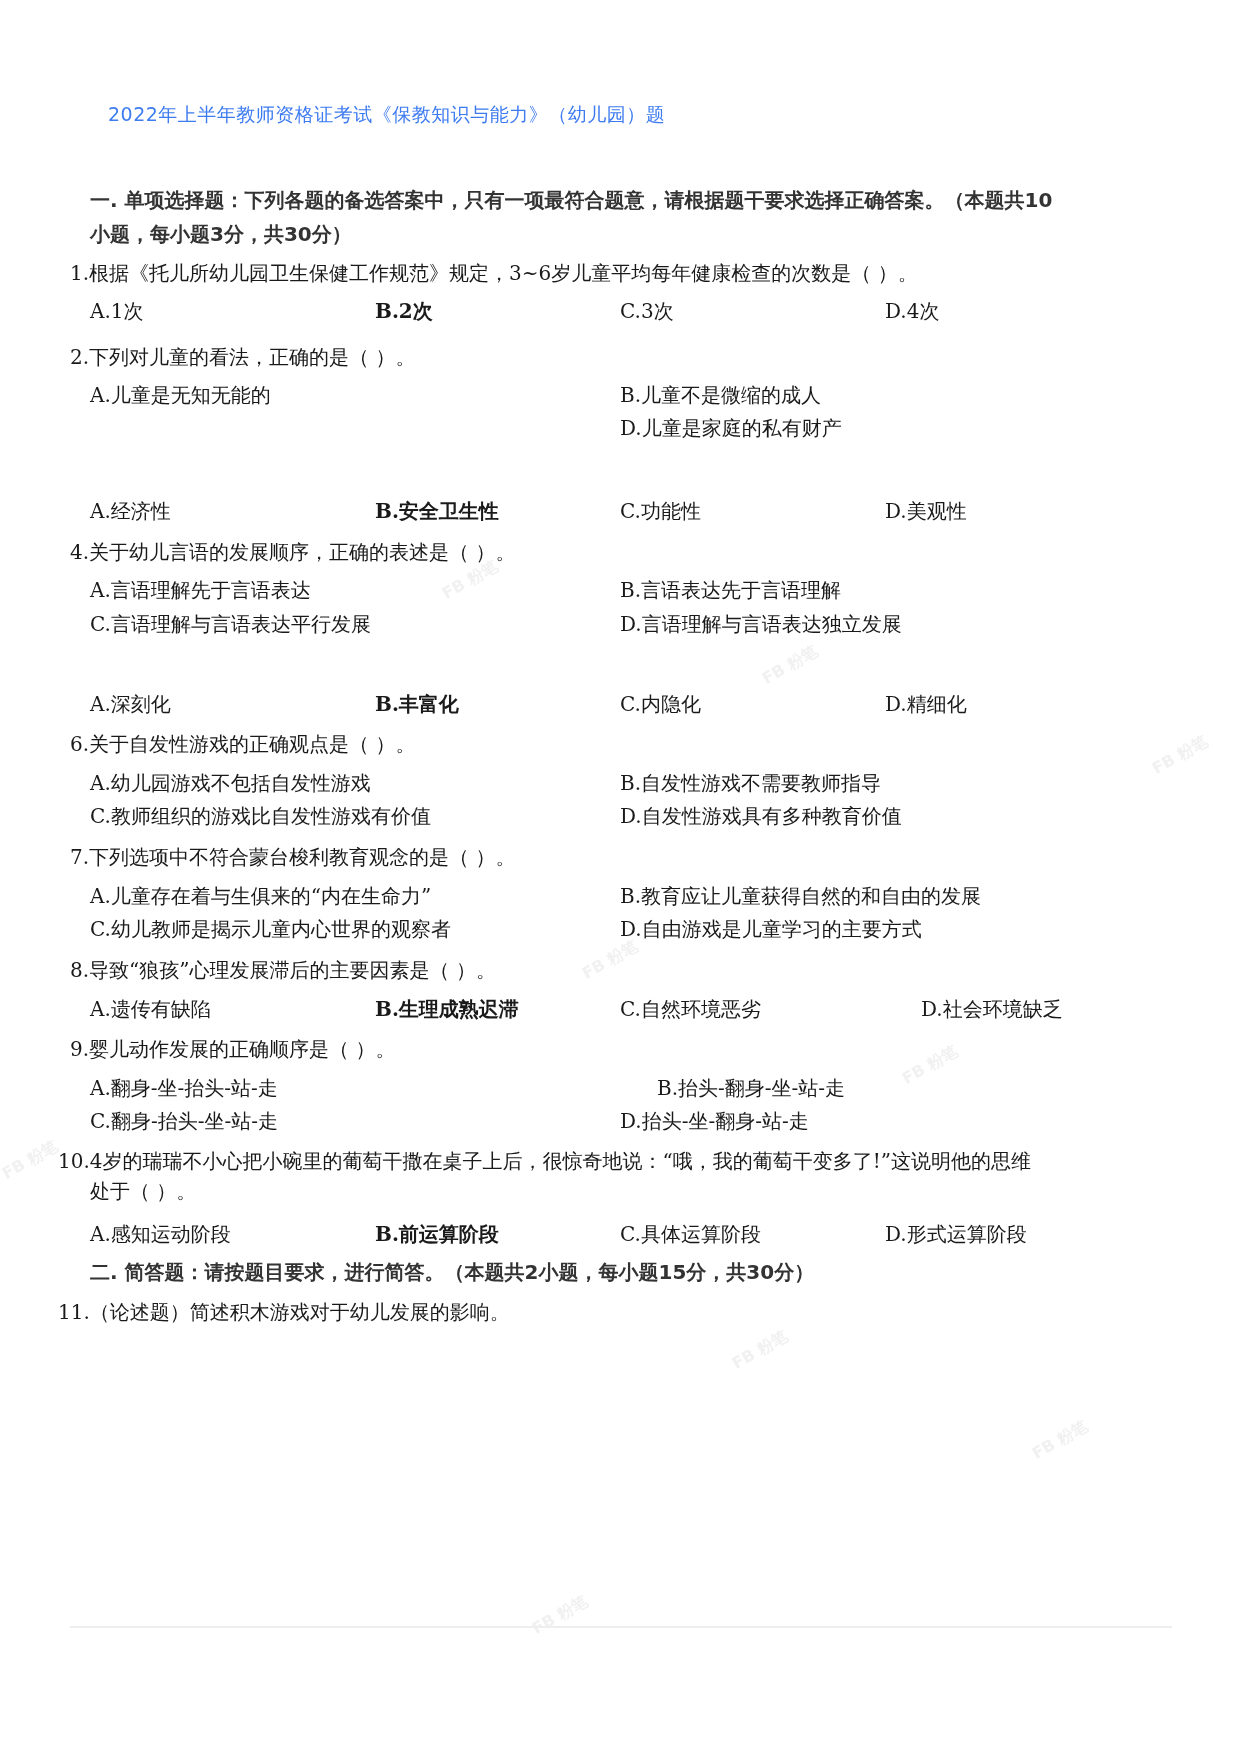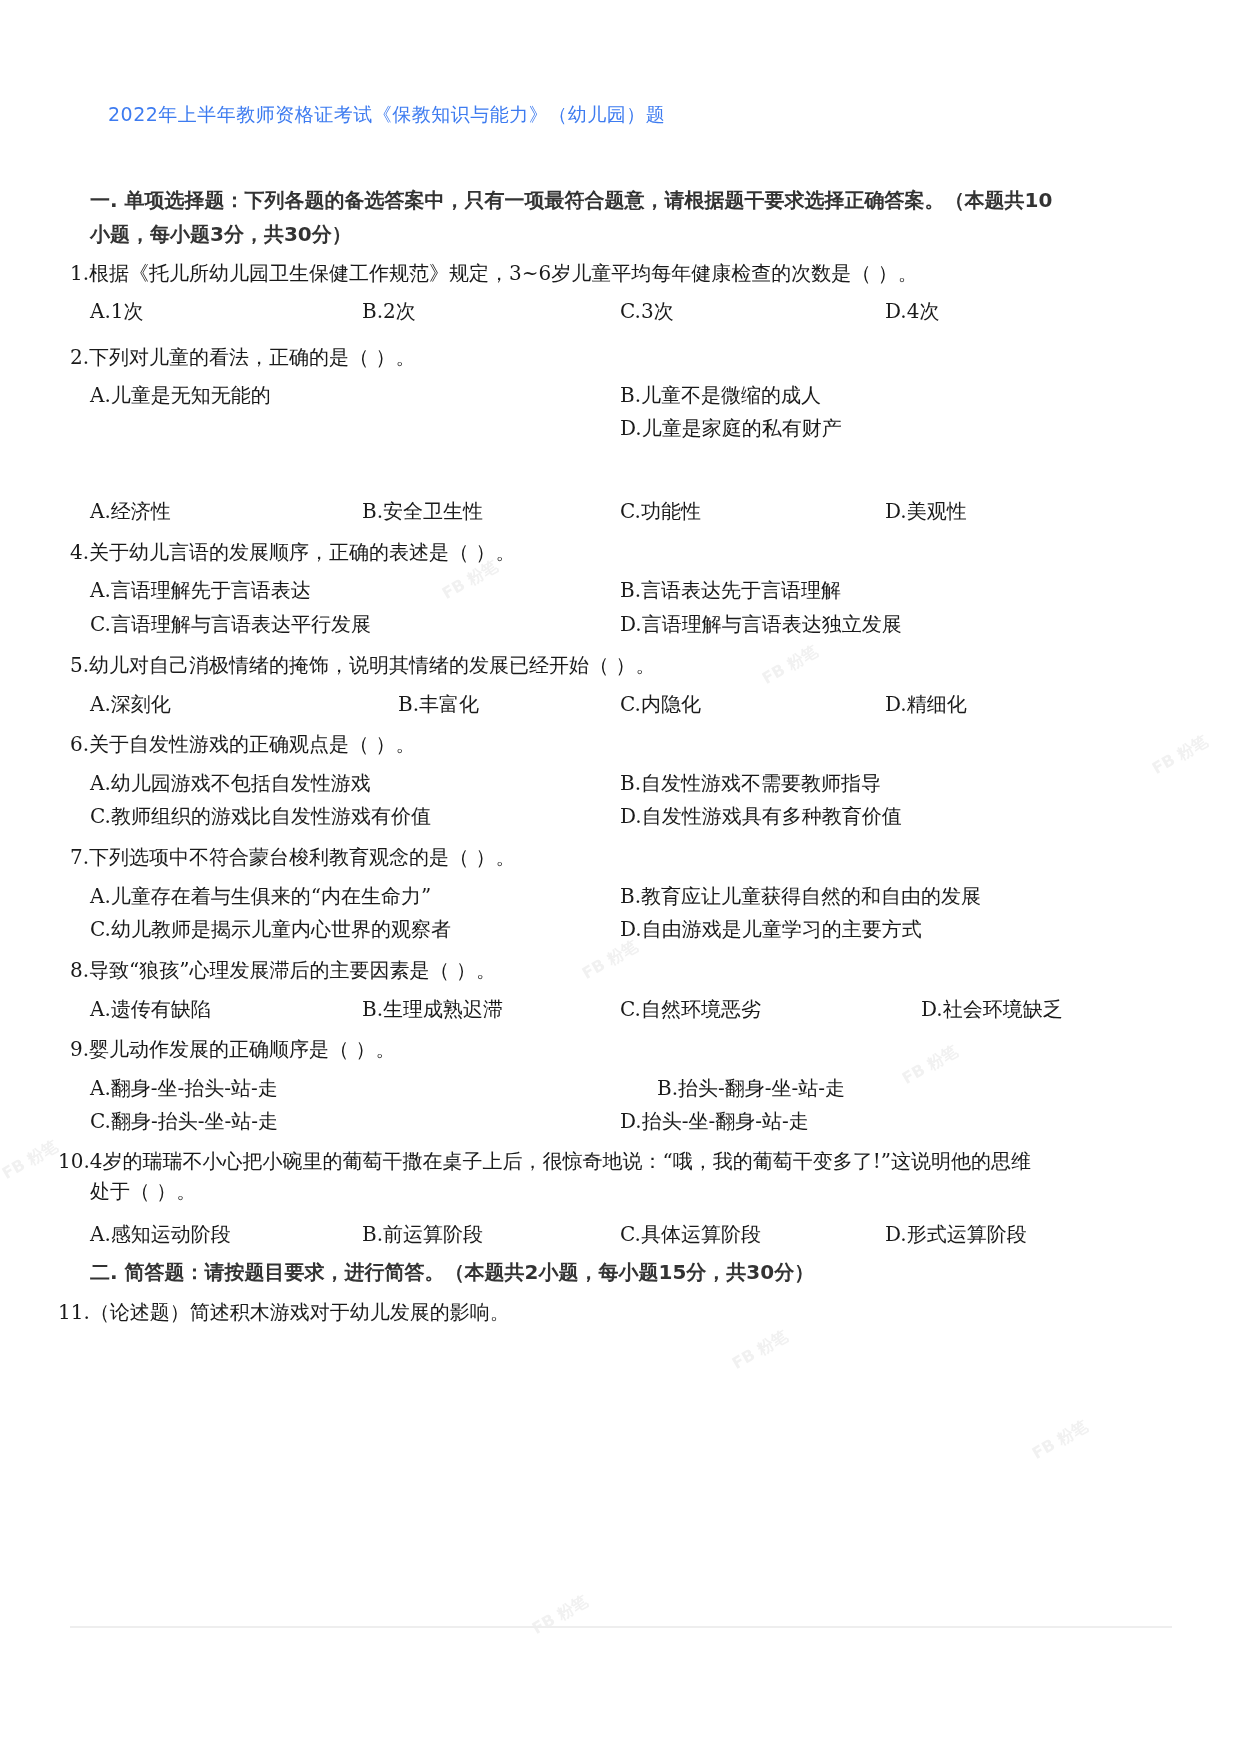--- a/index.html
+++ b/index.html
@@ -25,21 +25,21 @@
   }
   .q-stem {
     position: absolute; left: 70px;
     font-size: 20px; line-height: 30px; white-space: nowrap;
   }
   .q-stem.wrap { white-space: normal; width: 1080px; }
   .q-stem.wrap .cont { display: block; padding-left: 22px; }
   .opt {
     position: absolute; font-size: 20px; line-height: 30px; white-space: nowrap;
   }
-  .c1 { left: 90px; } .c2 { left: 362px; } .c3 { left: 620px; } .c4 { left: 885px; }
+  .c1 { left: 90px; } .c2 { left: 375px; font-weight: bold; } .c3 { left: 620px; } .c4 { left: 885px; }
   .h2 { left: 620px; }
   .divider {
     position: absolute; left: 70px; top: 1626px; width: 1102px; height: 2px;
     background: #eeeeee;
   }
   .watermark {
     position: absolute; font-family: "DejaVu Sans", sans-serif; font-weight: bold;
     font-size: 16px; color: #f1f1f1; transform: rotate(-30deg);
     white-space: nowrap; pointer-events: none;
   }
@@ -71,23 +71,22 @@
   <div class="opt c2" style="top:496px;">B.安全卫生性</div>
   <div class="opt c3" style="top:496px;">C.功能性</div>
   <div class="opt c4" style="top:496px;">D.美观性</div>
 
   <div class="q-stem" style="top:537px;">4.关于幼儿言语的发展顺序，正确的表述是（   ）。</div>
   <div class="opt c1" style="top:575px;">A.言语理解先于言语表达</div>
   <div class="opt h2" style="top:575px;">B.言语表达先于言语理解</div>
   <div class="opt c1" style="top:609px;">C.言语理解与言语表达平行发展</div>
   <div class="opt h2" style="top:609px;">D.言语理解与言语表达独立发展</div>
 
-  <div class="q-stem" style="top:650px;">5.幼儿对自己消极情绪的掩饰，说明其情绪的发展已经开始（   ）。</div>
   <div class="opt c1" style="top:689px;">A.深刻化</div>
-  <div class="opt c2" style="top:689px;margin-left:36px;">B.丰富化</div>
+  <div class="opt c2" style="top:689px;">B.丰富化</div>
   <div class="opt c3" style="top:689px;">C.内隐化</div>
   <div class="opt c4" style="top:689px;">D.精细化</div>
 
   <div class="q-stem" style="top:729px;">6.关于自发性游戏的正确观点是（   ）。</div>
   <div class="opt c1" style="top:768px;">A.幼儿园游戏不包括自发性游戏</div>
   <div class="opt h2" style="top:768px;">B.自发性游戏不需要教师指导</div>
   <div class="opt c1" style="top:801px;">C.教师组织的游戏比自发性游戏有价值</div>
   <div class="opt h2" style="top:801px;">D.自发性游戏具有多种教育价值</div>
 
   <div class="q-stem" style="top:842px;">7.下列选项中不符合蒙台梭利教育观念的是（   ）。</div>

